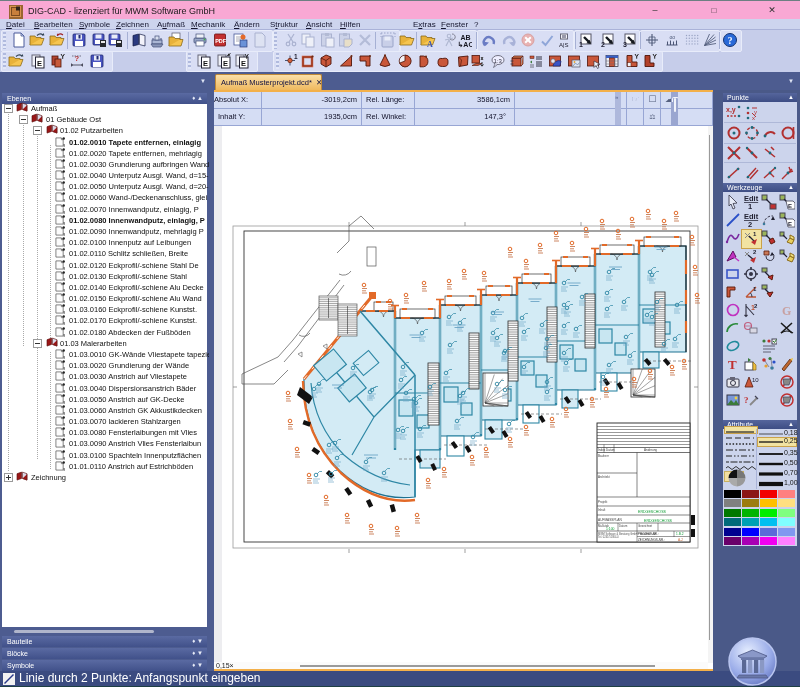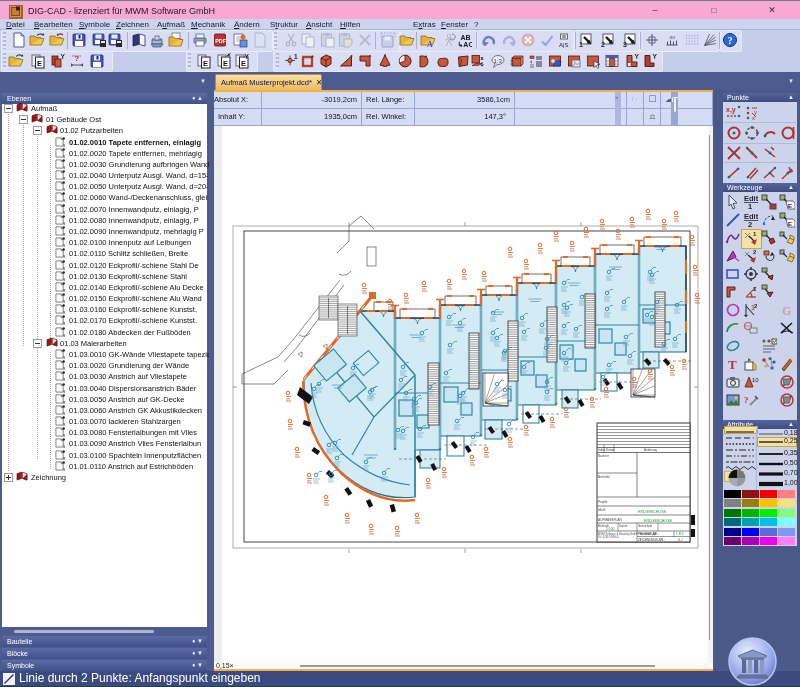--- a/index.html
+++ b/index.html
@@ -521,21 +521,21 @@
       <circle cx="9.6" cy="1.6" r="1.3" fill="#222"></circle>
       <text x="9" y="10.5" font-size="5" fill="#222" font-family="Liberation Sans">s</text>
     </svg>
     <div class="trow" style="left:69px;top:204px;font-weight:normal">01.02.0070 Innenwandputz, einlagig, P</div>
     <svg class="abs" style="left:55px;top:215px" width="10" height="10" viewBox="0 0 11 11">
       <path d="M1 1 L7 1 L9 3 L9 10 L1 10 Z" fill="#fdfdfd" stroke="#555" stroke-width="0.8"></path>
       <path d="M7 1 L7 3 L9 3 Z" fill="#c8c8c8" stroke="#555" stroke-width="0.6"></path>
       <circle cx="9.6" cy="1.6" r="1.3" fill="#222"></circle>
       <text x="9" y="10.5" font-size="5" fill="#222" font-family="Liberation Sans">s</text>
     </svg>
-    <div class="trow" style="left:69px;top:215px;font-weight:normal">01.02.0080 Innenwandputz, einlagig, P</div>
+    <div class="trow" style="left:69px;top:215px;font-weight:bold">01.02.0080 Innenwandputz, einlagig, P</div>
     <svg class="abs" style="left:55px;top:226px" width="10" height="10" viewBox="0 0 11 11">
       <path d="M1 1 L7 1 L9 3 L9 10 L1 10 Z" fill="#fdfdfd" stroke="#555" stroke-width="0.8"></path>
       <path d="M7 1 L7 3 L9 3 Z" fill="#c8c8c8" stroke="#555" stroke-width="0.6"></path>
       <circle cx="9.6" cy="1.6" r="1.3" fill="#222"></circle>
       <text x="9" y="10.5" font-size="5" fill="#222" font-family="Liberation Sans">s</text>
     </svg>
     <div class="trow" style="left:69px;top:226px;font-weight:normal">01.02.0090 Innenwandputz, mehrlagig P</div>
     <svg class="abs" style="left:55px;top:237px" width="10" height="10" viewBox="0 0 11 11">
       <path d="M1 1 L7 1 L9 3 L9 10 L1 10 Z" fill="#fdfdfd" stroke="#555" stroke-width="0.8"></path>
       <path d="M7 1 L7 3 L9 3 Z" fill="#c8c8c8" stroke="#555" stroke-width="0.6"></path>

